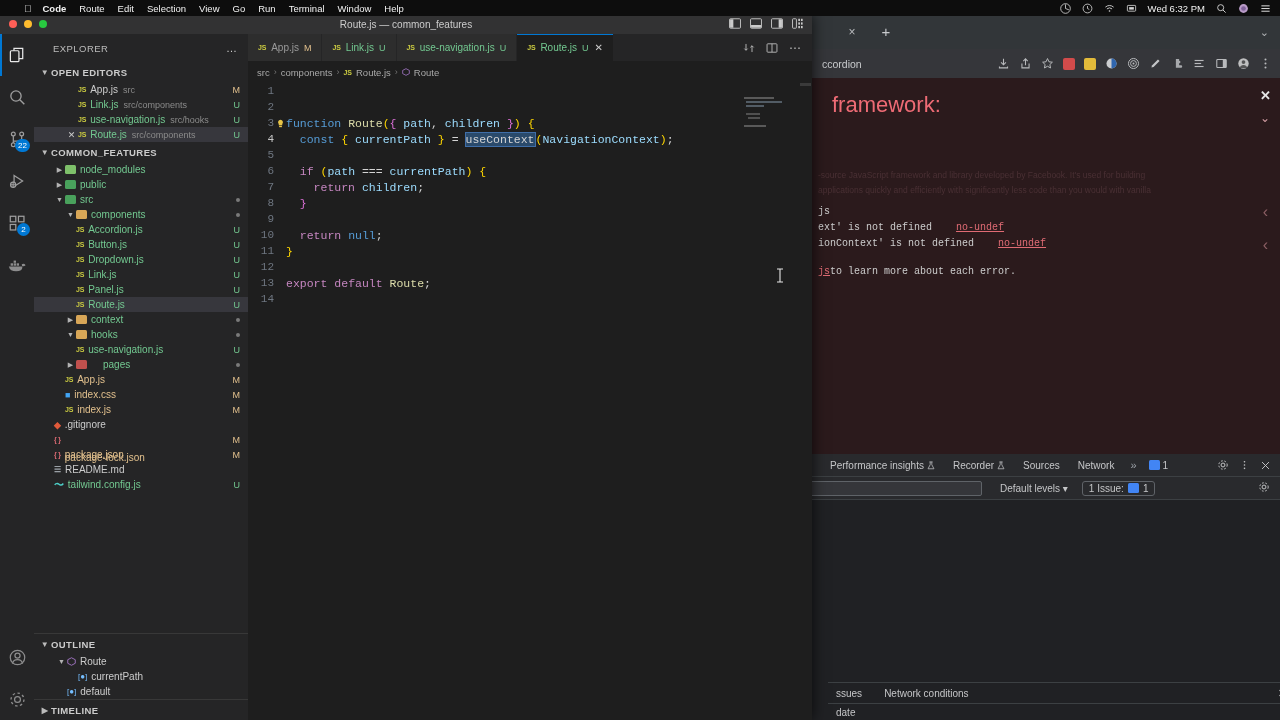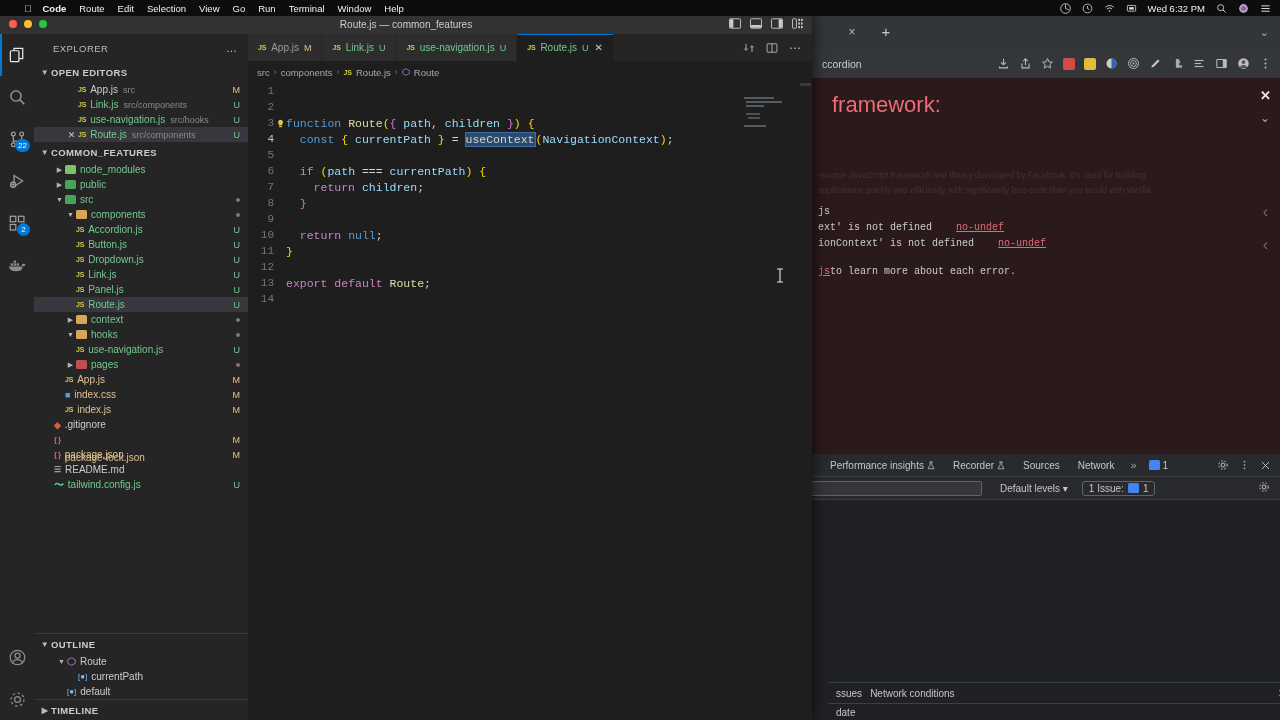--- a/index.html
+++ b/index.html
@@ -81,21 +81,21 @@
   #dt-filter .isspill { margin-left:14px; padding:1px 6px; border:1px solid #5f6368;
     border-radius:3px; display:flex; align-items:center; gap:4px; white-space:nowrap; }
   #dt-filter .gear2 { margin-left:auto; padding-right:10px; }
   #dt-body { position:absolute; left:0; top:46px; width:468px; height:182px;
     background:#202124; }
   #dt-drawer { position:absolute; left:16px; bottom:0; width:468px; height:38px;
     background:#202124; border-top:1px solid #3c4043; }
   #dt-drawer .dtabs { height:21px; display:flex; align-items:center;
     color:#c5c6c8; font-size:10px; border-bottom:1px solid #3c4043; }
   #dt-drawer .dtabs .dt1 { margin-left:8px; }
-  #dt-drawer .dtabs .dt2 { margin-left:8px; }
+  #dt-drawer .dtabs .dt2 { margin-left:22px; }
   #dt-drawer .dtabs .dx { margin-left:auto; padding-right:9px; font-size:11px; }
   #dt-drawer .dcontent { color:#c5c6c8; font-size:10px; padding:3px 0 0 8px; }
   #dt-drawer .dscroll { position:absolute; right:2px; top:24px; width:4px;
     height:12px; background:#5f6368; border-radius:2px; }
 
   
   #vscode { position:absolute; left:0; top:14px; width:812px; height:706px;
     background:#ef4444; z-index:20; box-shadow:0 0 14px rgba(0,0,0,.75); }
   #titlebar { height:20px; background:#323233; display:flex; align-items:center;
     position:relative; }
@@ -634,21 +634,21 @@
             <div class="row">
               <span style="flex: 0 0 42px;"></span>
               <span style="flex: 0 0 auto; margin-right: 4px; font-size: 7px; font-weight: bold; letter-spacing: -0.2px; color: rgb(203, 203, 65);">JS</span>
               <span class="nm" style="color: rgb(115, 201, 145);">use-navigation.js</span>
               <span class="st" style="color: rgb(115, 201, 145);">U</span>
             </div>
             <div class="row">
               <span style="flex: 0 0 31px;"></span>
               <span class="tw">▶</span>
               <span class="fold" style="background: rgb(192, 80, 77);"></span>
-              <span class="nm" style="color: rgb(115, 201, 145);">pages</span>
+              <span class="nm" style="color: rgb(115, 201, 145); margin-left: 12px;">pages</span>
               <span class="dot"></span>
             </div>
             <div class="row">
               <span style="flex: 0 0 31px;"></span>
               <span style="flex: 0 0 auto; margin-right: 4px; font-size: 7px; font-weight: bold; letter-spacing: -0.2px; color: rgb(203, 203, 65);">JS</span>
               <span class="nm" style="color: rgb(226, 192, 141);">App.js</span>
               <span class="st" style="color: rgb(226, 192, 141);">M</span>
             </div>
             <div class="row">
               <span style="flex: 0 0 31px;"></span>

